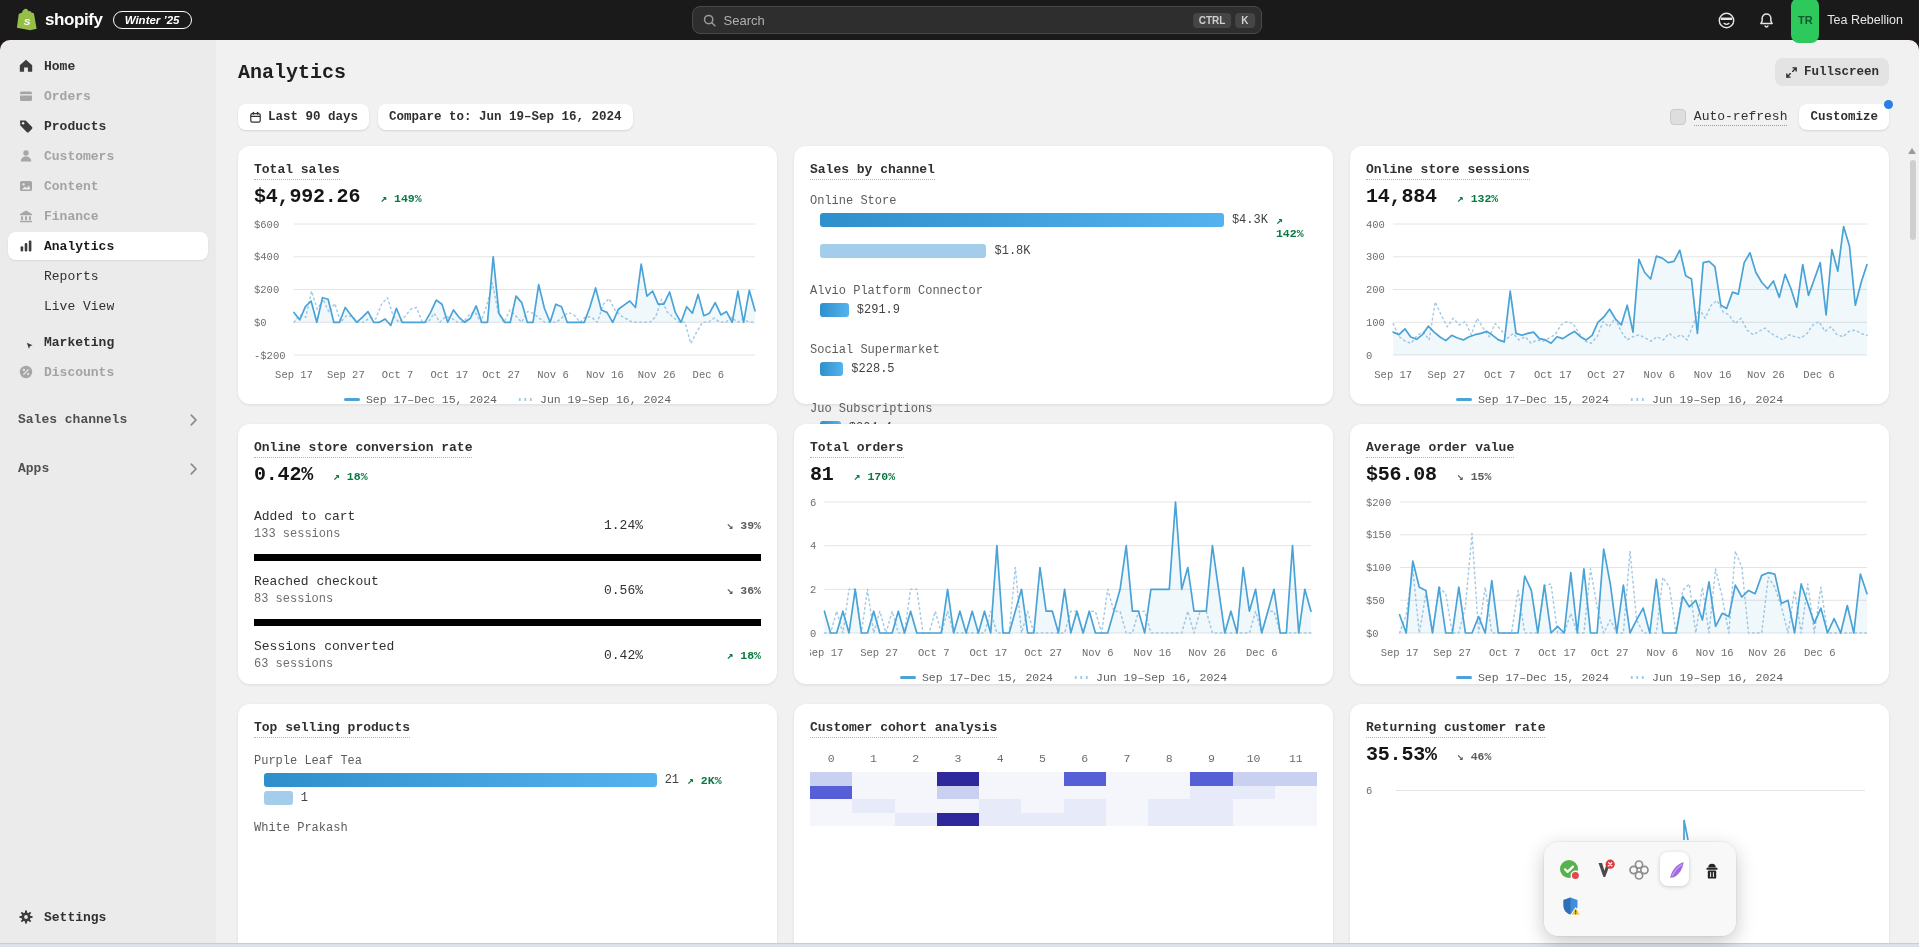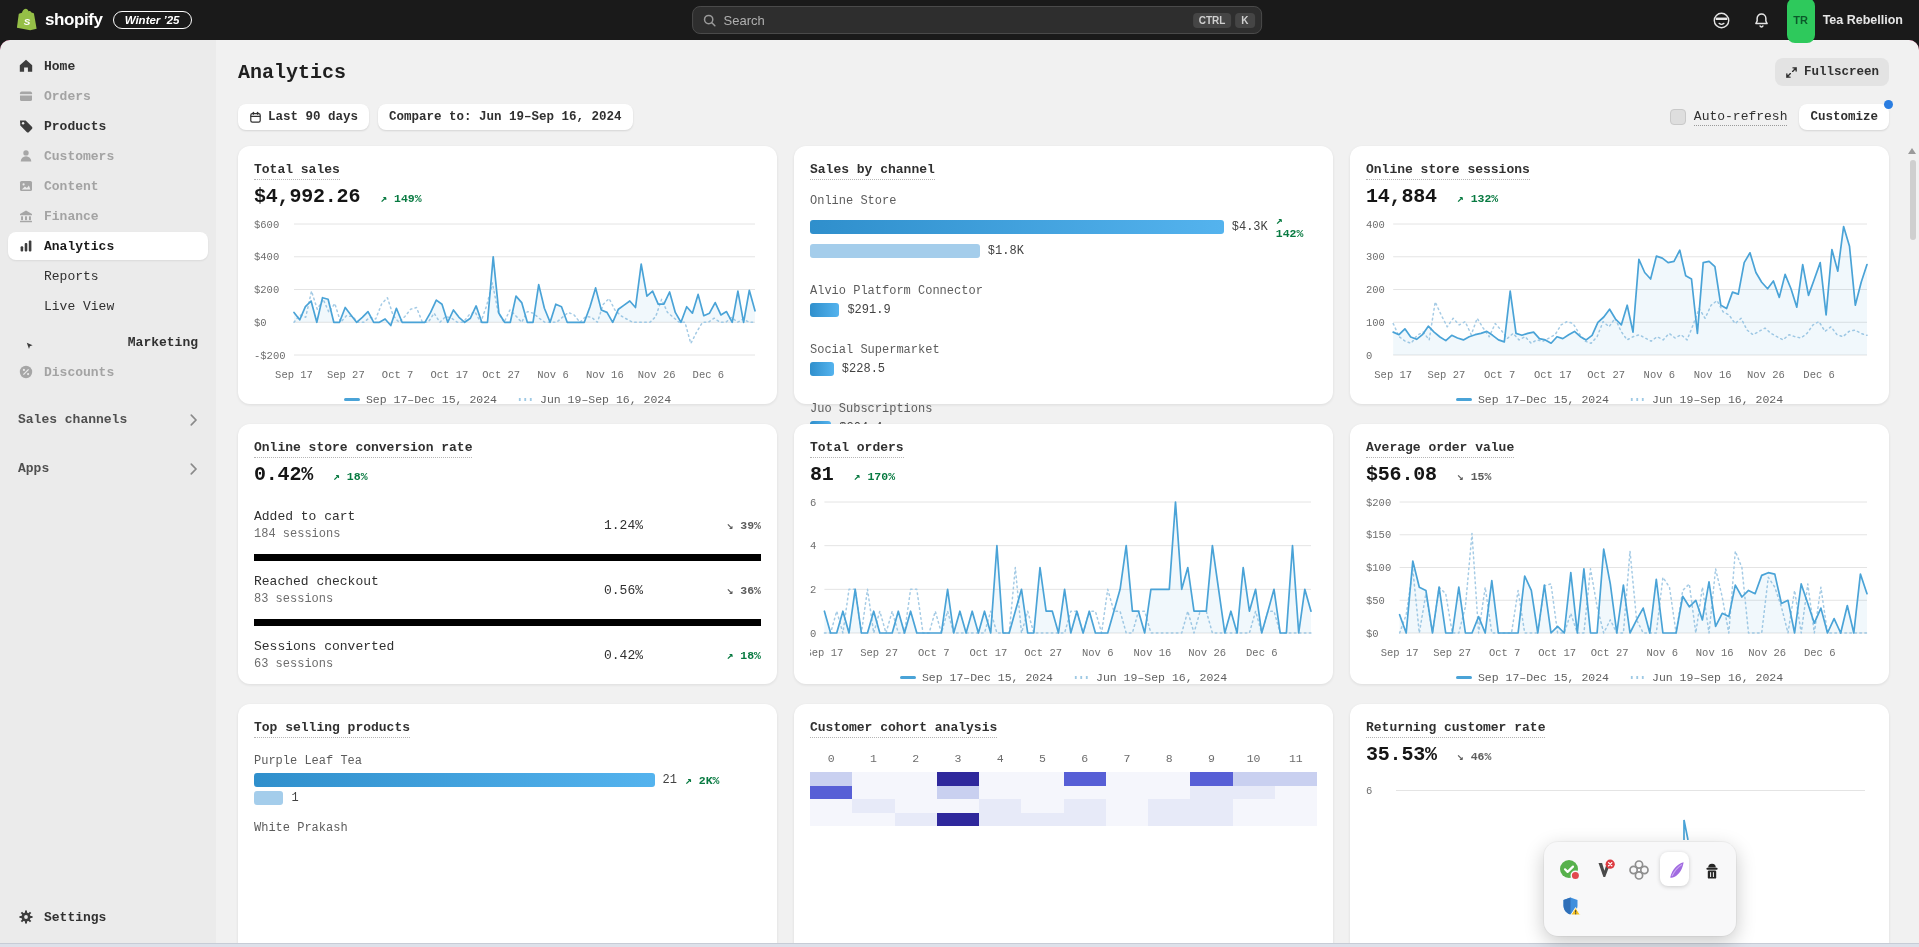--- a/index.html
+++ b/index.html
@@ -21,36 +21,36 @@
     color:#d6d6d6; font-size:13px; margin-left:7px; font-family:inherit; }
   .searchbar input::placeholder { color:#b0b0b0; }
   .kbd { background:#454545; color:#cfcfcf; border-radius:4px; font-size:10px; font-weight:600;
     padding:2px 6px; margin-left:4px; }
   .topbar-right { margin-left:auto; display:flex; align-items:center; gap:10px; }
   .top-icon-btn { width:30px; height:30px; border-radius:8px; display:flex; align-items:center;
     justify-content:center; cursor:pointer; }
   .account { display:flex; align-items:center; gap:8px; cursor:pointer; }
   .avatar { width:28px; height:45px; border-radius:8px; display:flex; align-items:center;
     justify-content:center; font-size:11px; font-weight:700; }
-  .account-name { color:#e6e6e6; font-size:12.5px; font-weight:700; }
+  .account-name { color:#e6e6e6; font-size:12.5px; font-weight:400; }
 
   
   .panel { position:fixed; top:40px; left:0; right:0; bottom:0; background:#be185d;
     border-radius:10px 10px 0 0; overflow:hidden;font-family:Liberation Mono, monospace; }
 
   
   .sidebar { position:absolute; top:0; left:0; bottom:0; width:216px; background:#ebebeb;
     padding:12px 8px; font-size:13px; }
   .nav-item { height:28px; border-radius:8px; display:flex; align-items:center; gap:10px;
     padding:0 10px; color:#303030; font-weight:600; cursor:pointer; margin-bottom:2px; }
   .nav-item .ni-icon { width:16px; height:16px; display:flex; }
   .nav-item.selected { background:#ffffff; box-shadow:0 1px 2px rgba(0,0,0,.08); color:#1a1a1a; }
   .nav-item.disabled { color:#a3a3a3; cursor:default; }
   .nav-item.indent { padding-left:36px; font-weight:500; }
-  .nav-item.gap-above { margin-top:8px;justify-content:space-between; }
+  .nav-item.gap-above { margin-top:8px; }
   .side-section { margin-top:26px; display:flex; align-items:center; justify-content:space-between;
     padding:0 10px; color:#4f4f4f; font-weight:600; font-size:13px; cursor:pointer; }
   .settings-row { position:absolute; bottom:14px; left:8px; right:8px; }
 
   
   .main { position:absolute; top:0; left:216px; right:0; bottom:0; background:#f1f1f1;
     padding:18px 30px 0 22px; overflow:hidden; }
   .page-head { display:flex; align-items:center; }
   .page-title { font-size:20px; font-weight:700; color:#1f1f1f; }
   .fullscreen-btn { margin-left:auto; background:#e3e3e3; border-radius:8px; height:28px;
@@ -86,21 +86,21 @@
     font-size:11.5px; color:#616161; }
   .leg-item { display:flex; align-items:center; gap:6px; }
   .leg-line { width:16px; height:2.5px; background:#4aa3d7; border-radius:2px; }
   .leg-dots { width:17px; height:3px;
     background-image:radial-gradient(circle,#9ec9e4 1.2px,transparent 1.3px);
     background-size:5.5px 3px; background-repeat:repeat-x; }
 
   
   .bar-group { margin-top:16px; }
   .bar-label { font-size:12px; color:#5c5c5c; margin-bottom:5px; }
-  .bar-row { display:flex; align-items:center; gap:8px; margin-bottom:4px; }
+  .bar-row { display:flex; gap:8px; margin-bottom:4px;margin-left:10px; }
   .hbar { height:14px; border-radius:3px; }
   .hbar.cur { background:linear-gradient(90deg,#2f8fcc,#54b3ee); }
   .hbar.prev { background:#a4cdeb; }
   .hbar.prev-faint { background:#dcebf7; }
   .bar-val { font-size:12px; color:#424242; white-space:nowrap; }
   .sbc .bar-group { margin-top:14px; margin-bottom:26px; }
 
   
   .funnel-row { display:flex; align-items:center; padding:13px 0; }
   .funnel-row + .funnel-row { border-top:7px solid #000000; }
@@ -479,21 +479,21 @@
       <div class="card r2">
         <span class="card-title">Online store conversion rate</span>
         <div class="metric-row">
           <span class="metric-value">0.42%</span>
           <span class="chg up"><span>↗</span> <span>18%</span></span>
         </div>
         <div id="conversion-rows" style="margin-top:10px;">
             <div class="funnel-row">
               <div class="funnel-left">
                 <div class="funnel-label">Added to cart</div>
-                <div class="funnel-sub">184 sessions</div>
+                <div class="funnel-sub">133 sessions</div>
               </div>
               <div class="funnel-rate">1.24%</div>
               <div class="funnel-chg"><span class="chg down">↘ 39%</span></div>
             </div>
             <div class="funnel-row">
               <div class="funnel-left">
                 <div class="funnel-label">Reached checkout</div>
                 <div class="funnel-sub">83 sessions</div>
               </div>
               <div class="funnel-rate">0.56%</div>

